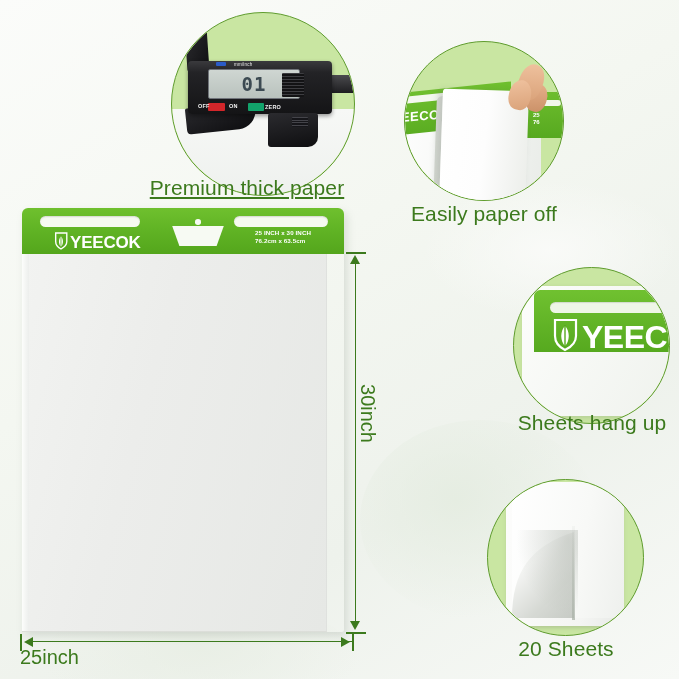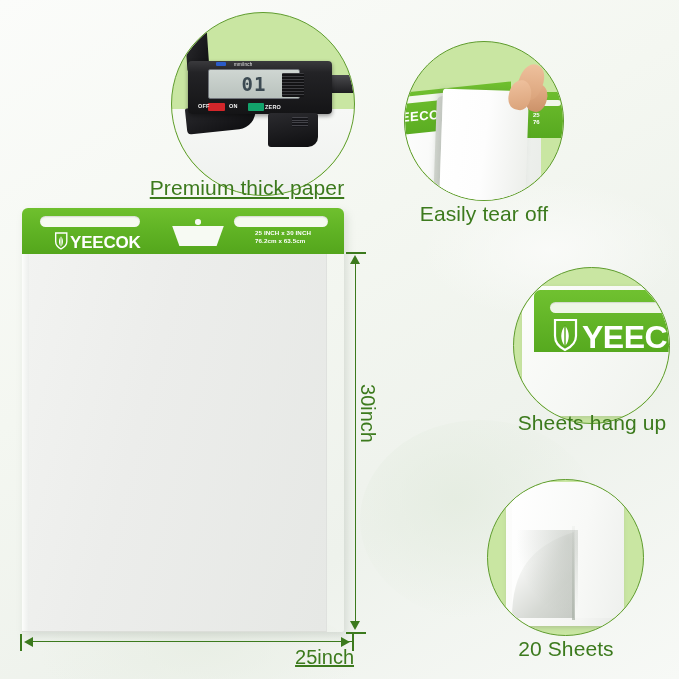--- a/index.html
+++ b/index.html
@@ -328,21 +328,21 @@
   #dim-h .cap-l { left: 0;     top: 0;   width: 1.6px; height: 17px; }
   #dim-h .cap-r { left: 332px; top: 0;   width: 1.6px; height: 17px; }
   #dim-h .arrow-l, #dim-h .arrow-r {
     position: absolute; top: 3px; width: 0; height: 0;
     border-top: 5.5px solid transparent; border-bottom: 5.5px solid transparent;
   }
   #dim-h .arrow-l { left: 4px;   border-right: 9px solid #3c7a1d; }
   #dim-h .arrow-r { left: 321px; border-left: 9px solid #3c7a1d; }
   #dim-h .label {
     position: absolute; left: 0; top: 12px; width: 334px;
-    text-align: right; color: #3c7a1d; font-size: 20px; text-decoration: underline;
+    text-align: left; color: #3c7a1d; font-size: 20px;
   }
 </style>
 </head>
 <body>
 
 <div class="bg-blotch bg-b1"></div>
 <div class="bg-blotch bg-b2"></div>
 <div class="bg-blotch bg-b3"></div>
 
 <div class="circle" id="c1">
@@ -390,21 +390,21 @@
     <div class="peel-fold"></div>
     <div class="peel"></div>
 
     <div class="hand">
       <span class="finger f-back"></span>
       <span class="finger f-index"></span>
       <span class="finger f-thumb"></span>
     </div>
   </div>
 </div>
-<div class="caption" style="left:398px; top:202px; width:172px;">Easily tear off</div>
+<div class="caption" style="left:398px; top:202px; width:172px;">Easily paper off</div>
 
 <div class="circle" id="c3">
   <div class="circle-inner">
     <div class="white-page"></div>
     <div class="green-band"></div>
     <div class="band-slot"></div>
     <div class="band-brand">
       <span class="leaf">
         <svg width="28" height="34" viewBox="0 0 28 34">
           <path d="M3 2 L24 2 L24 18 C24 27 15 31 13 32 C11 31 3 27 3 18 Z" fill="none" stroke="#ffffff" stroke-width="2.2"></path>

